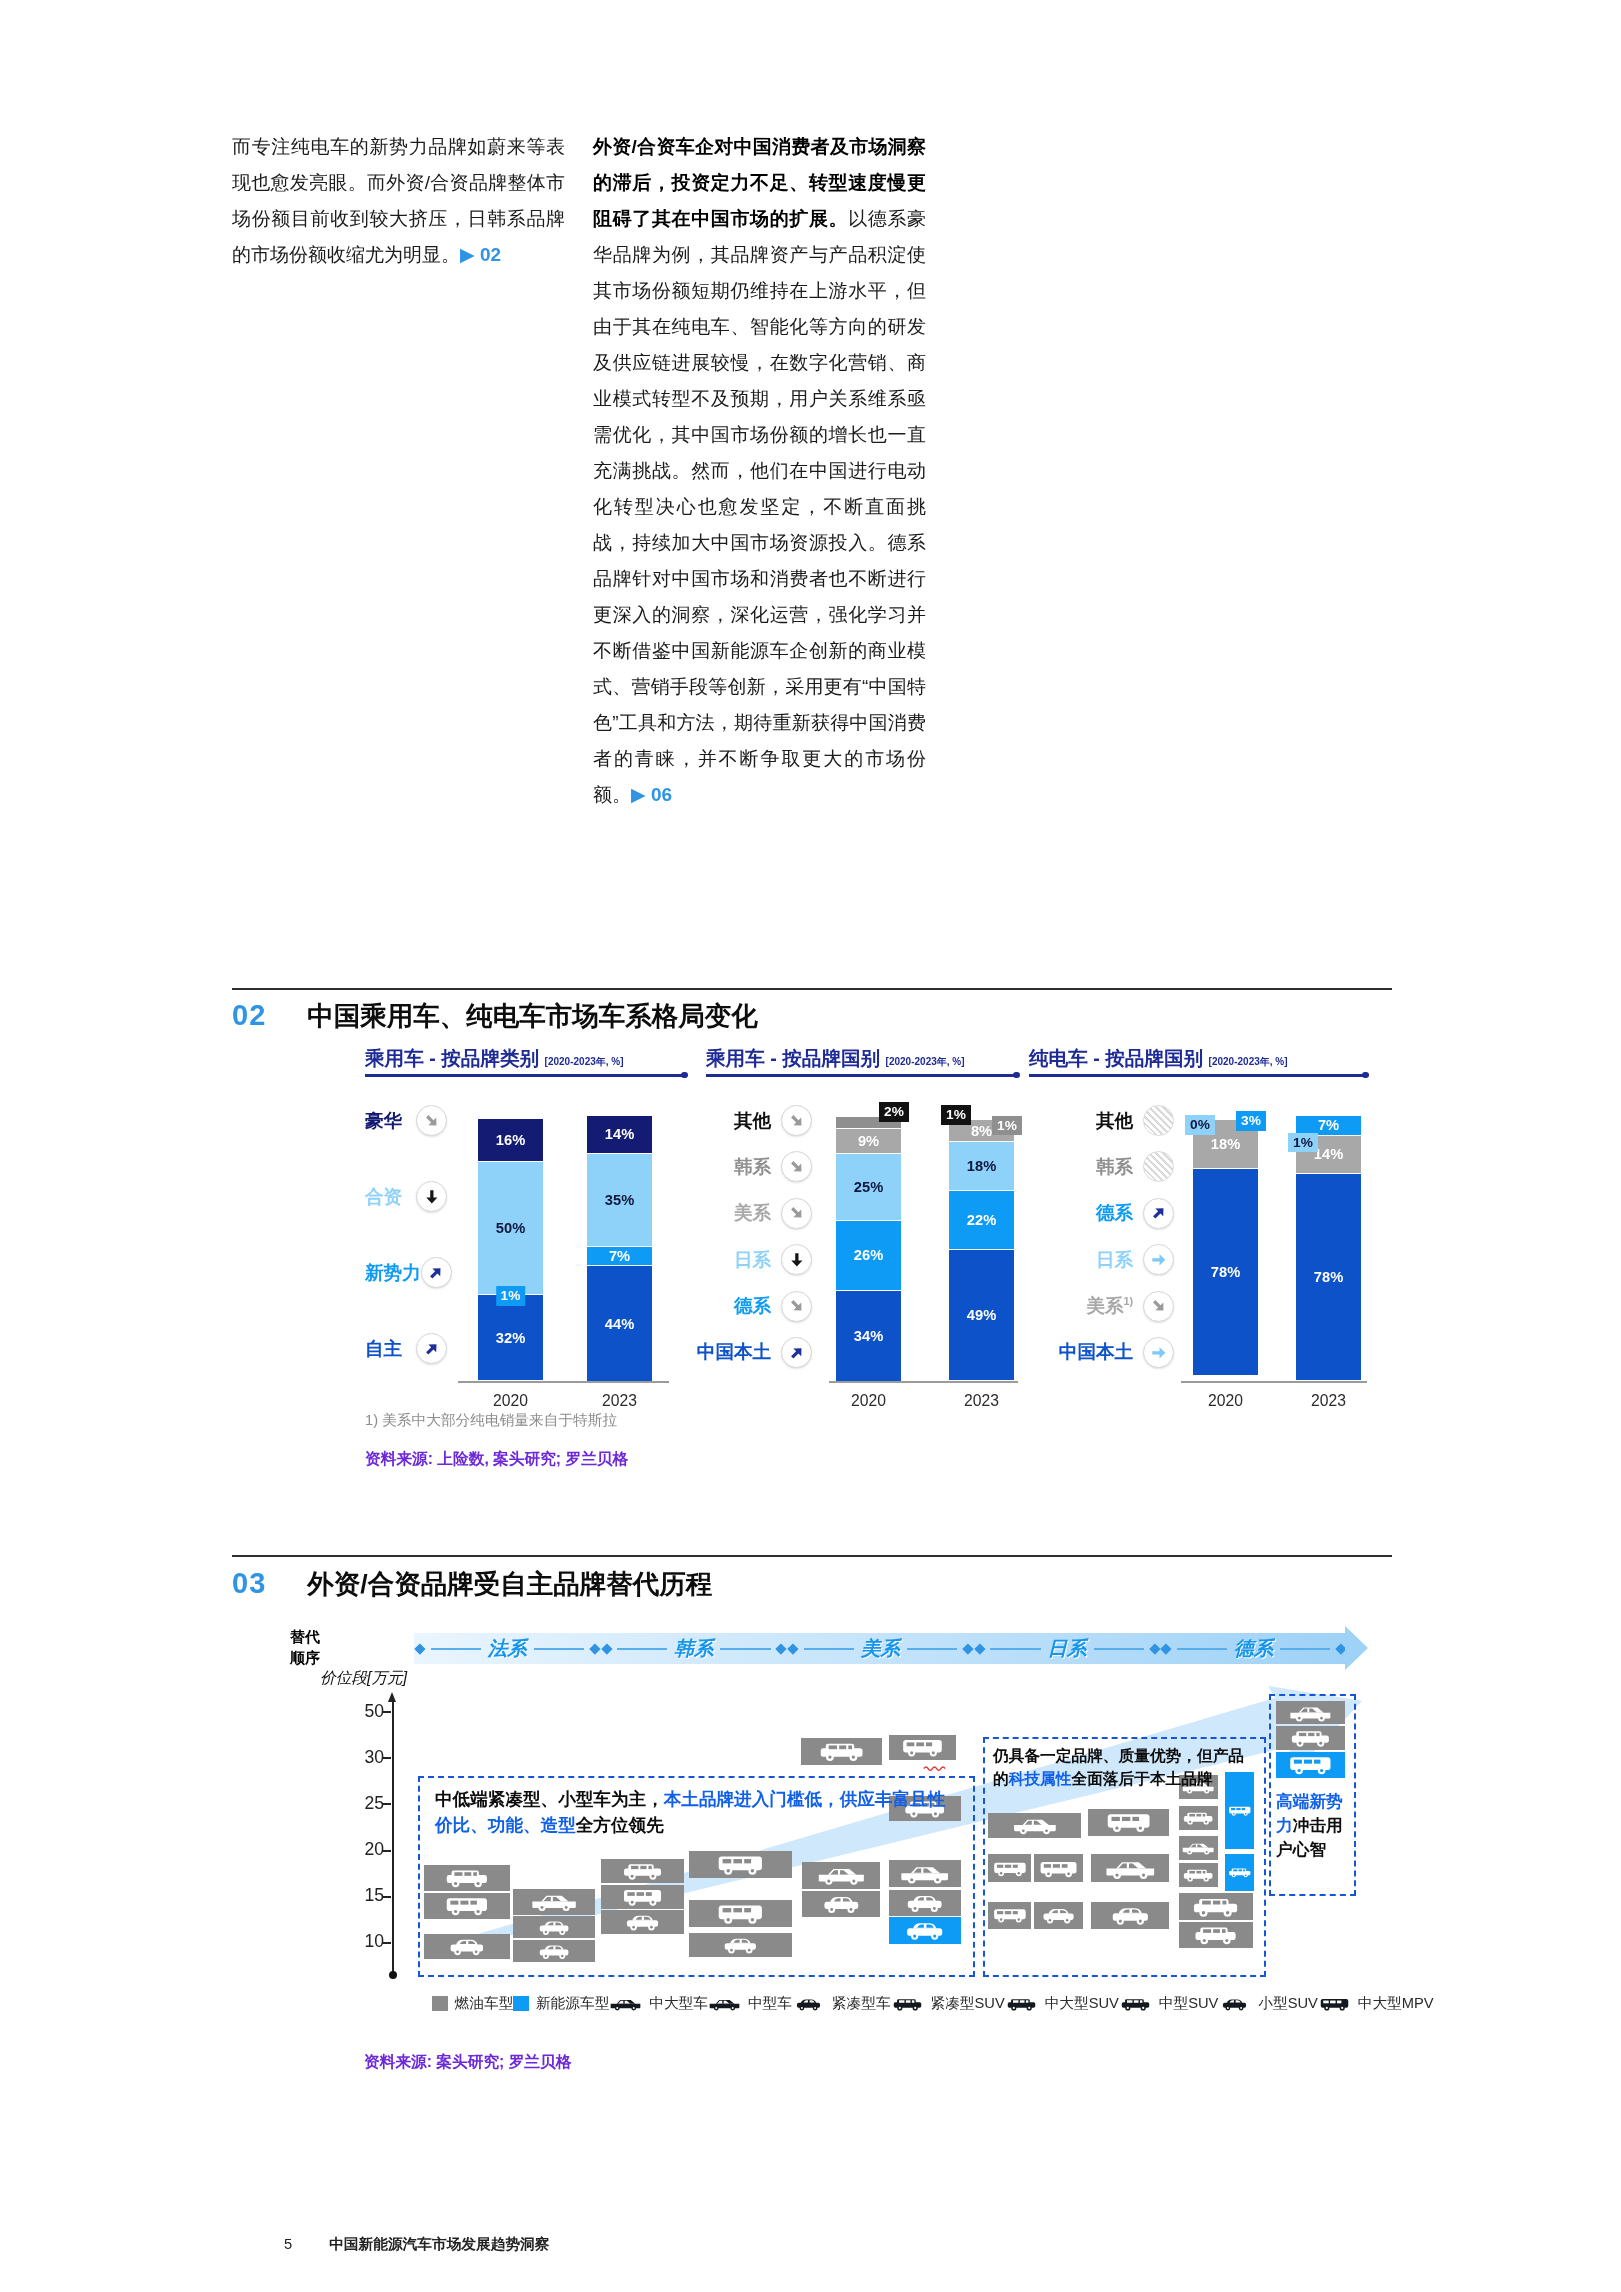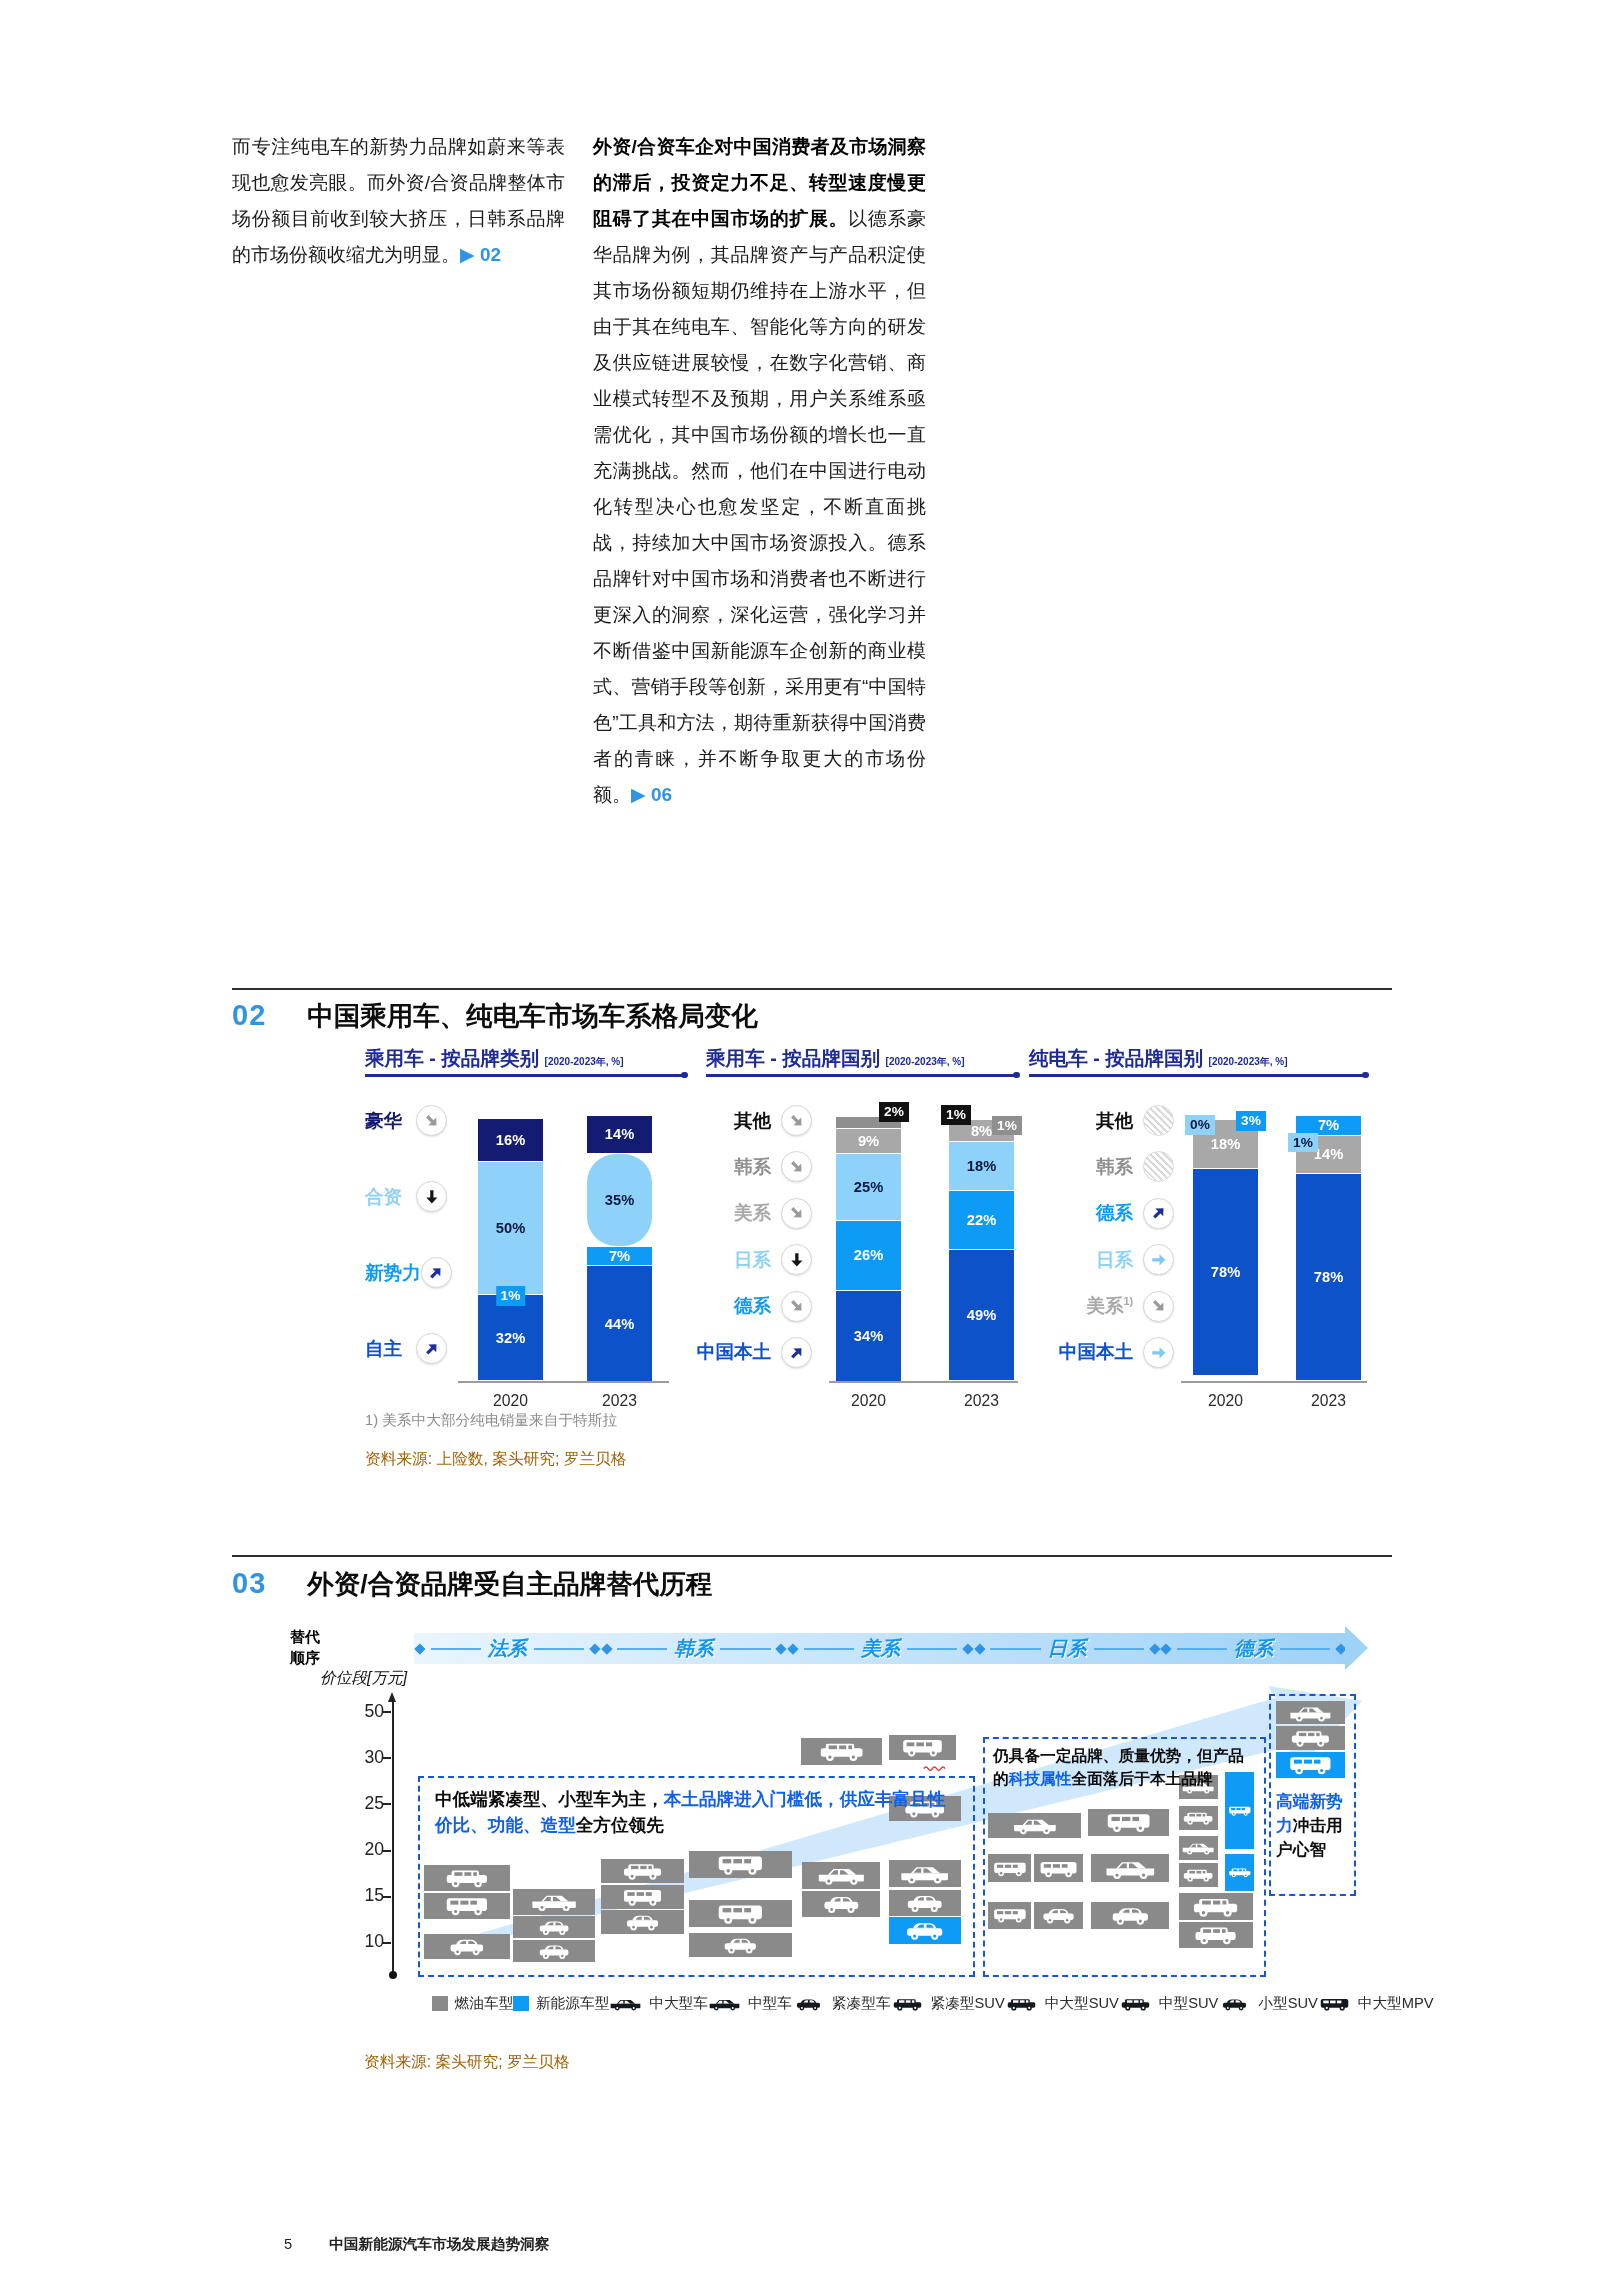--- a/index.html
+++ b/index.html
@@ -36,21 +36,21 @@
   .rot-ur{transform:rotate(-45deg);} .rot-dr{transform:rotate(45deg);} .rot-d{transform:rotate(90deg);}
   .hatched{width:29px;height:29px;border-radius:50%;border:1.5px solid #dadada;flex:none;
      background:repeating-linear-gradient(45deg,#ffffff 0 2.9px,#d9d9d9 2.9px 4.9px);}
   .p-bar{position:absolute;bottom:29px;width:65px;display:flex;flex-direction:column;}
   .seg{position:relative;display:flex;align-items:center;justify-content:center;}
   .seg span{font-weight:bold;font-size:14.7px;}
   .chip{position:absolute;height:19.6px;line-height:19.6px;padding:0 4.9px;font-size:13.7px;font-weight:bold;z-index:5;white-space:nowrap;}
   .p-axis{position:absolute;bottom:27.4px;height:2px;background:#9b9b9b;}
   .p-year{position:absolute;bottom:0;width:65px;text-align:center;font-size:15.7px;color:#2b2b2b;}
   .footnote{position:absolute;left:365px;top:1411px;font-size:14.7px;color:#8c8c8c;}
-  .src{position:absolute;font-size:15.7px;color:#a16207;}
+  .src{position:absolute;font-size:15.7px;color:#6d28d9;font-weight:bold;}
   
   .order-label{position:absolute;left:290px;top:1627px;width:69px;font-size:15px;font-weight:bold;color:#000;line-height:20.6px;}
   .band{position:absolute;left:414px;top:1633px;width:933px;height:31px;display:flex;
         background:linear-gradient(90deg,#eaf5fe,#9fd2f7);}
   .band-head{position:absolute;left:1345px;top:1626px;width:0;height:0;border-left:23.5px solid #9fd2f7;
         border-top:22.5px solid transparent;border-bottom:22.5px solid transparent;}
   .band-seg{flex:1;display:flex;align-items:center;padding:0 2px;}
   .bs-line{flex:1;height:2px;background:#57aeee;margin:0 6.9px;}
   .bs-diamond{width:7.8px;height:7.8px;background:#2e94e3;transform:rotate(45deg);flex:none;}
   .bs-label{font-style:italic;font-weight:bold;font-size:19.6px;color:#1695ec;text-shadow:1px 1px 0 #ffffff;}
@@ -154,21 +154,21 @@
         <span class="chip" style="background: rgb(13, 155, 245); color: rgb(255, 255, 255); top: 167px; left: 50%; transform: translateX(-50%);">1%</span>
         <div class="seg" style="height: 85px; background: rgb(13, 82, 200); border-top: 1px solid rgb(255, 255, 255);">
           <span style="color: rgb(255, 255, 255);">32%</span>
         </div>
       </div>
       <div class="p-year" style="left: 113px;">2020</div>
       <div class="p-bar" style="left: 222px; height: 265px;">
         <div class="seg" style="height: 37px; background: rgb(20, 27, 115);">
           <span style="color: rgb(255, 255, 255);">14%</span>
         </div>
-        <div class="seg" style="height: 93px; background: rgb(142, 210, 250); border-top: 1px solid rgb(255, 255, 255); border-radius: 29px;">
+        <div class="seg" style="height: 93px; background: rgb(142, 210, 250); border-top: 1px solid rgb(255, 255, 255);">
           <span style="color: rgb(16, 23, 63);">35%</span>
         </div>
         <div class="seg" style="height: 18.5px; background: rgb(13, 155, 245); border-top: 1px solid rgb(255, 255, 255);">
           <span style="color: rgb(255, 255, 255);">7%</span>
         </div>
         <div class="seg" style="height: 116px; background: rgb(13, 82, 200); border-top: 1px solid rgb(255, 255, 255);">
           <span style="color: rgb(255, 255, 255);">44%</span>
         </div>
       </div>
       <div class="p-year" style="left: 222px;">2023</div>

